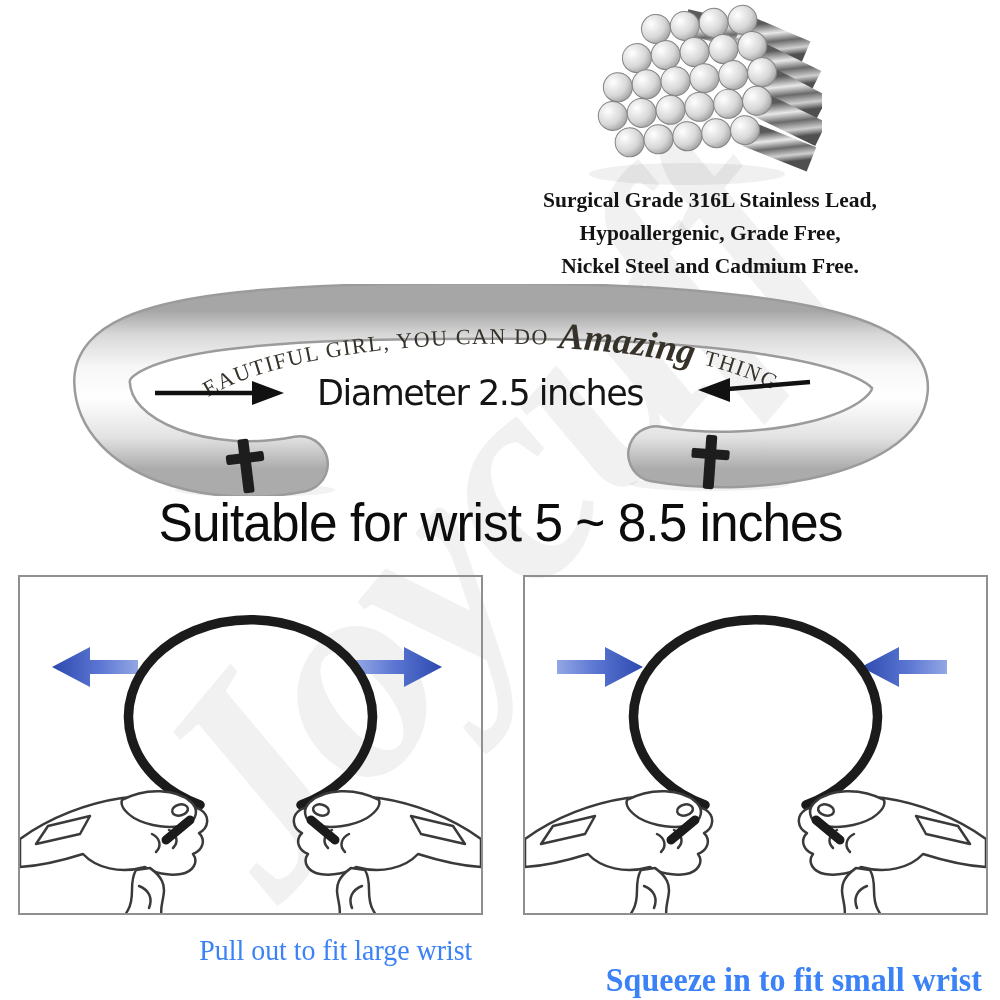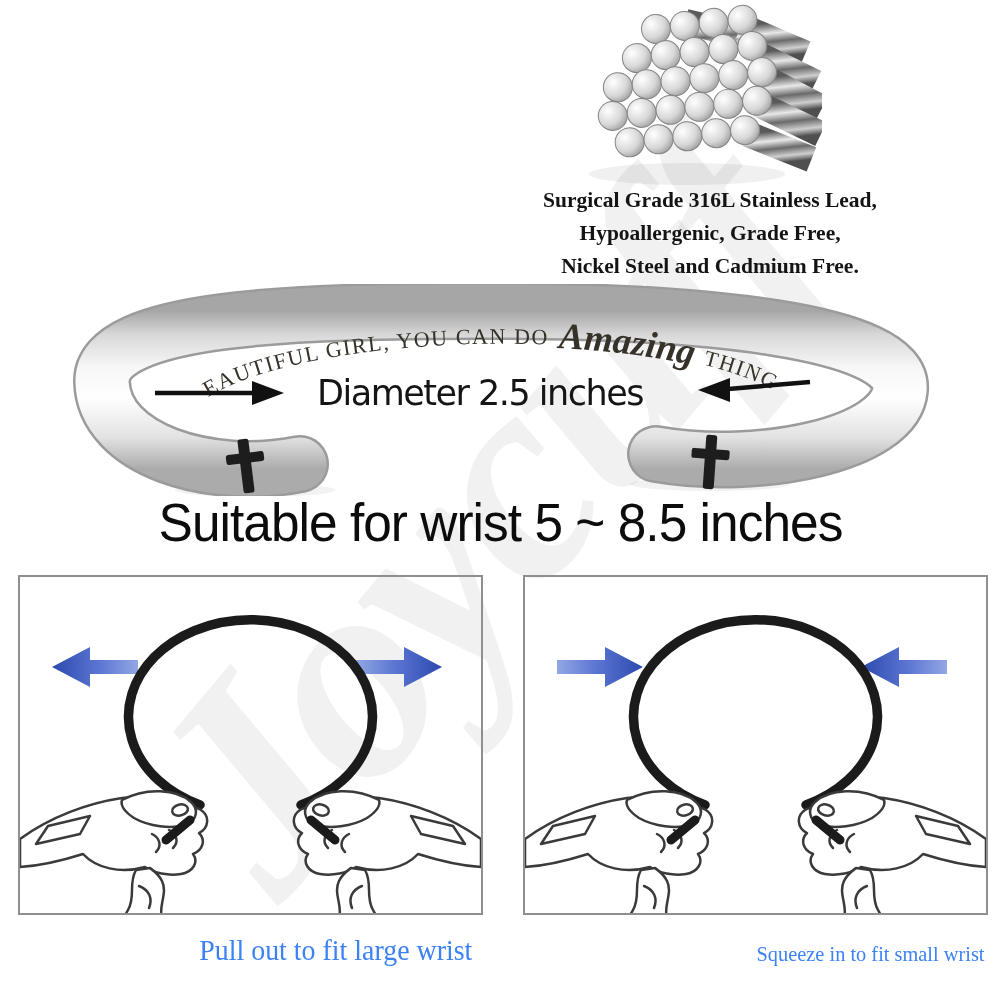--- a/index.html
+++ b/index.html
@@ -22,21 +22,21 @@
     font-family:"Liberation Sans",sans-serif;font-size:53px;color:#0c0c0c;}
   #size-heading span{display:inline-block;transform:scaleX(0.97);letter-spacing:-1px;}
 
   .panel{position:absolute;width:461px;height:336px;border:2px solid #8f8f8f;z-index:1;}
   #panel-left{left:18px;top:575px;}
   #panel-right{left:523px;top:575px;}
 
   .caption{position:absolute;z-index:2;color:#3b82f6;text-align:right;}
   #caption-left{left:18px;top:933px;width:465px;font-size:30px;}
   #caption-left span{display:inline-block;transform:scaleX(0.93);}
-  #caption-right{left:523px;top:942px;width:465px;font-size:21px;font-weight:normal;}
+  #caption-right{left:523px;top:962px;width:465px;font-size:33px;font-weight:bold;}
   #caption-right span{display:inline-block;transform:scaleX(0.97);}
 
   .rodc{fill:url(#rodFace);stroke:#858585;stroke-width:1;}
   #defs-svg{position:absolute;width:0;height:0;overflow:hidden;}
 </style>
 </head>
 <body>
 
 <svg id="defs-svg" aria-hidden="true">
   <defs>

